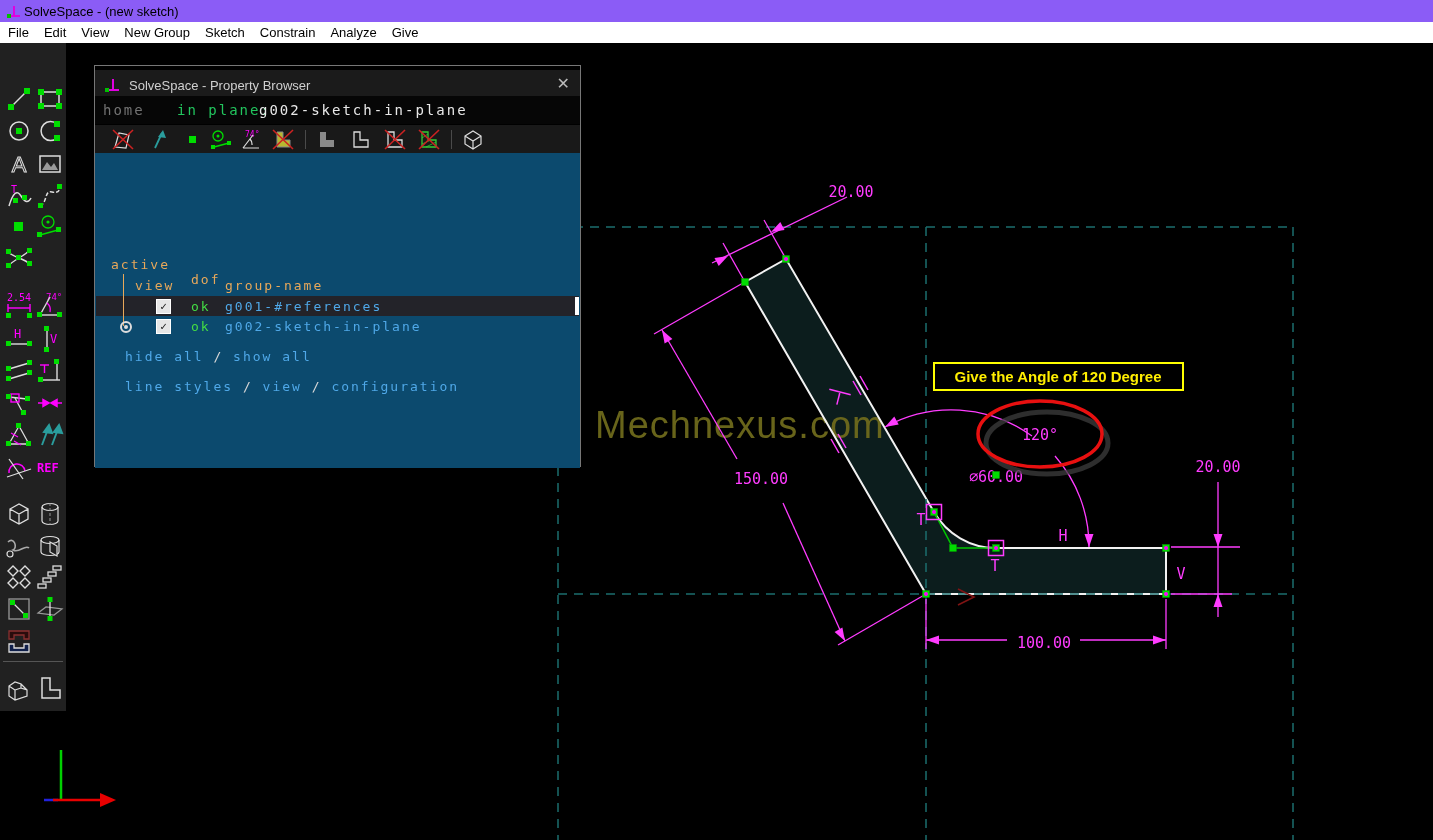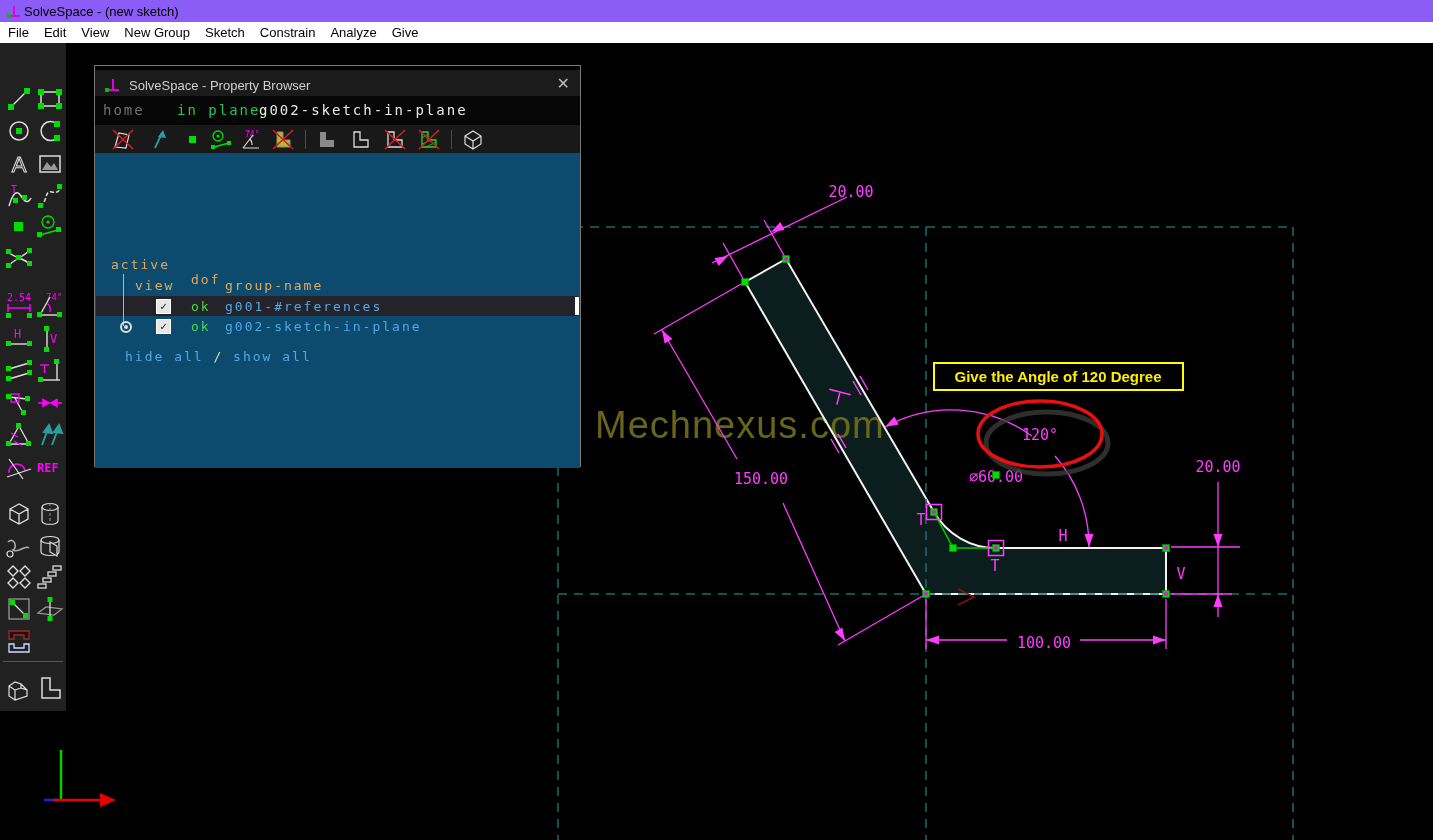--- a/index.html
+++ b/index.html
@@ -582,14 +582,15 @@
     <span class="pbtext grn" style="left:96px;top:146px">ok</span>
     <span class="pbtext blue" style="left:130px;top:146px">g001-#references</span>
 
     <span class="radio" style="left:25px;top:168px"></span>
     <span class="cb" style="left:61px;top:166px">✓</span>
     <span class="pbtext grn" style="left:96px;top:166px">ok</span>
     <span class="pbtext blue" style="left:130px;top:166px">g002-sketch-in-plane</span>
 
     <span class="pbtext" style="left:30px;top:196px"><span class="blue">hide all</span><span class="wht"> </span><span class="wht">/</span><span class="wht"> </span><span class="blue">show all</span></span>
 
+    <span class="pbtext" style="left:30px;top:226px"><span class="blue">line styles</span><span class="wht"> </span><span class="wht">/</span><span class="wht"> </span><span class="blue">view</span><span class="wht"> </span><span class="wht">/</span><span class="wht"> </span><span class="blue">configuration</span></span>
   </div>
 </div>
 
 </body></html>

